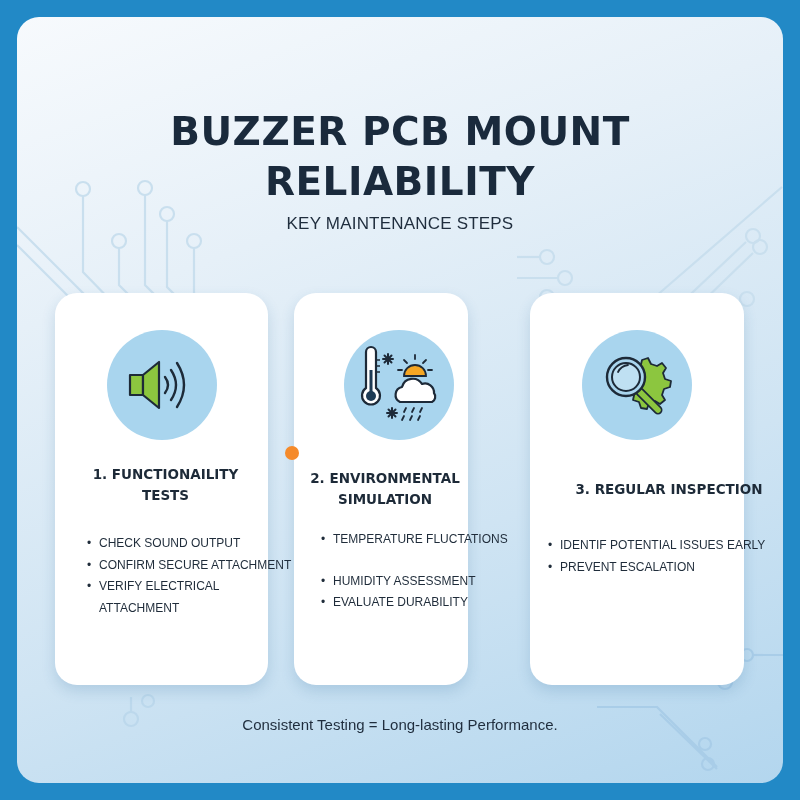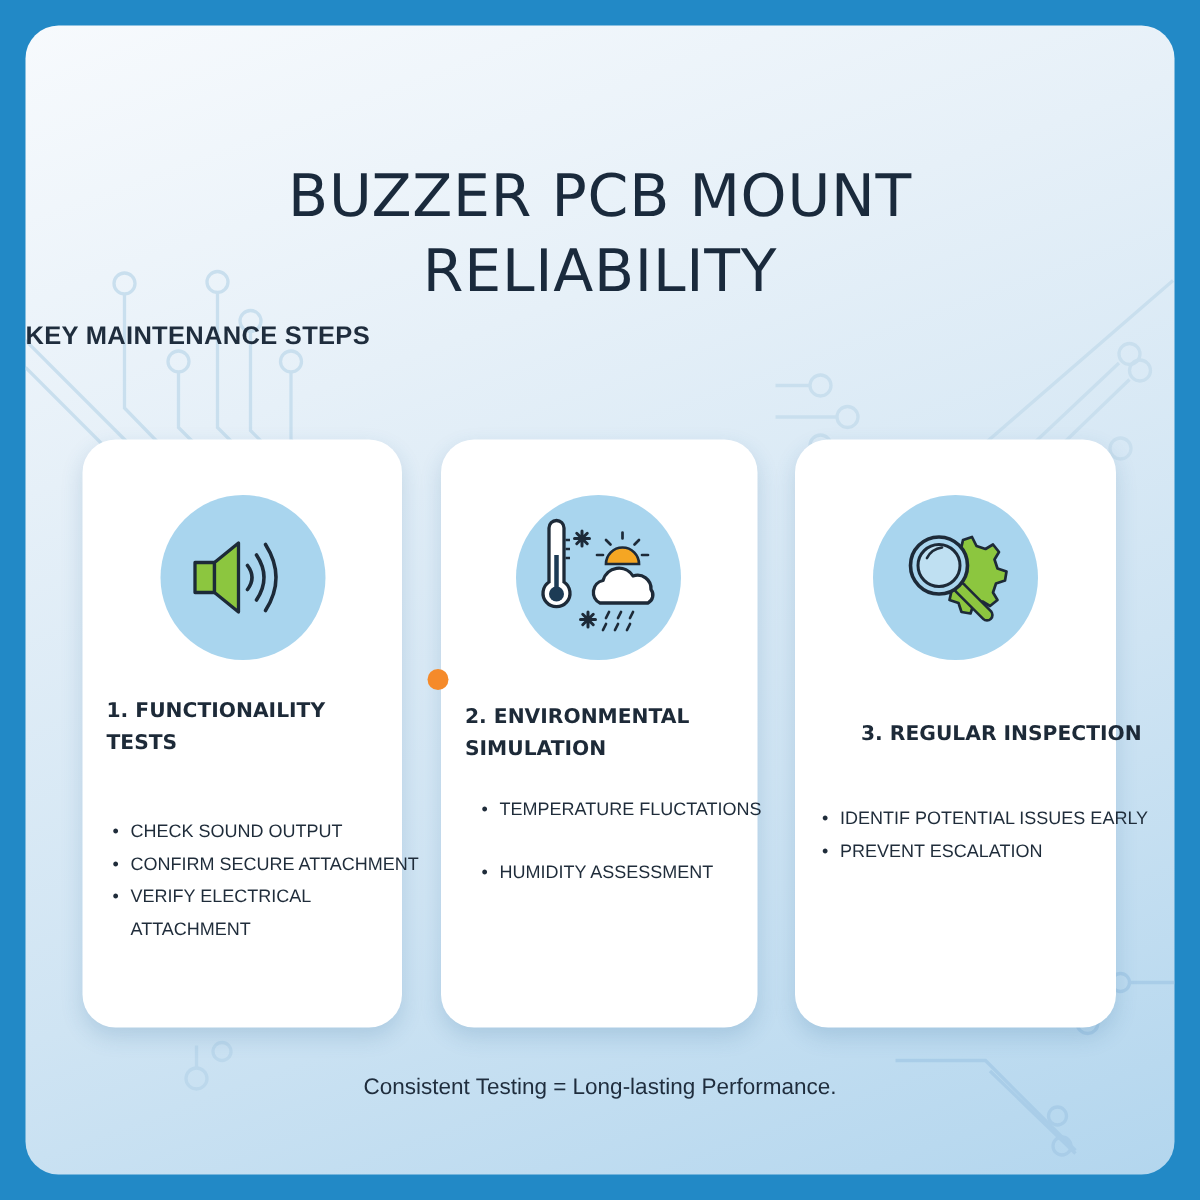--- a/index.html
+++ b/index.html
@@ -17,62 +17,61 @@
     background: linear-gradient(160deg, #f7fafd 0%, #e6f0f8 30%, #cfe4f3 65%, #b3d6ee 100%);
     overflow: hidden;
   }
   .circuit { position: absolute; left: 0; top: 0; width: 766px; height: 766px; }
   .title {
     position: absolute;
     left: 0; top: 90px;
     width: 766px;
     text-align: center;
     font-family: "DejaVu Sans", sans-serif;
-    font-weight: normal;
+    font-weight: bold;
     font-size: 39px;
     line-height: 50px;
     letter-spacing: 0.5px;
     color: #1a2a3c;
   }
   .subtitle {
     position: absolute;
     left: 0; top: 197px;
     width: 766px;
-    text-align: left;
+    text-align: center;
     font-size: 17px;
     color: #1f2d3d;
     letter-spacing: 0.2px;
-    font-weight: bold;
   }
   .card {
     position: absolute;
     top: 276px;
     height: 392px;
     background: #ffffff;
     border-radius: 22px;
     box-shadow: 0 6px 14px rgba(40,100,150,0.18);
   }
   .card.c1 { left: 38px; width: 213px; }
-  .card.c2 { left: 277px; width: 211px; }
+  .card.c2 { left: 277px; width: 174px; }
   .card.c3 { left: 513px; width: 214px; }
   .icon-circle {
     position: absolute;
     width: 110px; height: 110px;
     border-radius: 50%;
     background: #a9d5ee;
     top: 37px;
   }
   .c1 .icon-circle { left: 52px; }
   .c2 .icon-circle { left: 50px; }
   .c3 .icon-circle { left: 52px; }
   .icon-circle svg { width: 110px; height: 110px; }
   .card-title {
     position: absolute;
-    left: 16px; width: 100%;
-    text-align: left;
+    left: 4px; width: 100%;
+    text-align: center;
     font-family: "DejaVu Sans", sans-serif;
     font-weight: bold;
     font-size: 13.5px;
     line-height: 21px;
     color: #1d2a38;
   }
   .c1 .card-title { top: 171px; }
   .c2 .card-title { top: 175px; }
   .c3 .card-title { top: 186px; margin-left: 28px; }
   .bullets {
@@ -80,21 +79,21 @@
     list-style: none;
     font-size: 12px;
     color: #1f2c3a;
     white-space: nowrap;
   }
   .bullets li { position: relative; padding-left: 12px; line-height: 21.5px; }
   .bullets li::before {
     content: "\2022";
     position: absolute; left: 0; top: 0;
   }
-  .c1 .bullets { left: 20px; top: 240px; margin-top: 11px; }
+  .c1 .bullets { left: 32px; top: 240px; }
   .c1 .bullets li.wrap { white-space: normal; width: 150px; }
   .c2 .bullets { left: 27px; top: 236px; }
   .c2 .bullets li.gap { margin-bottom: 20px; }
   .c3 .bullets { left: 18px; top: 242px; }
   .orange-dot {
     position: absolute;
     left: 285px; top: 446px;
     width: 14px; height: 14px;
     border-radius: 50%;
     background: #f58a2a;
@@ -209,20 +208,21 @@
         </g>
       </svg>
     </div>
     <div class="card-title">
       <div>2. ENVIRONMENTAL</div>
       <div>SIMULATION</div>
     </div>
     <ul class="bullets">
       <li class="gap">TEMPERATURE FLUCTATIONS</li>
       <li>HUMIDITY ASSESSMENT</li>
+      <li>EVALUATE DURABILITY</li>
     </ul>
   </div>
 
   <div class="card c3">
     <div class="icon-circle">
       <svg viewBox="0 0 110 110">
 
         <g fill="#8cc63f" stroke="#1d2a38" stroke-width="1.8" stroke-linejoin="round">
           <path d="M60 30 L66 28 L69 34 L75 36 L80 33 L84 38 L81 43 L83 49 L89 51 L88 57 L82 59 L80 65 L83 70 L78 74 L73 71 L67 73 L65 79 L59 78 L57 72 L51 70 Z"></path>
         </g>

